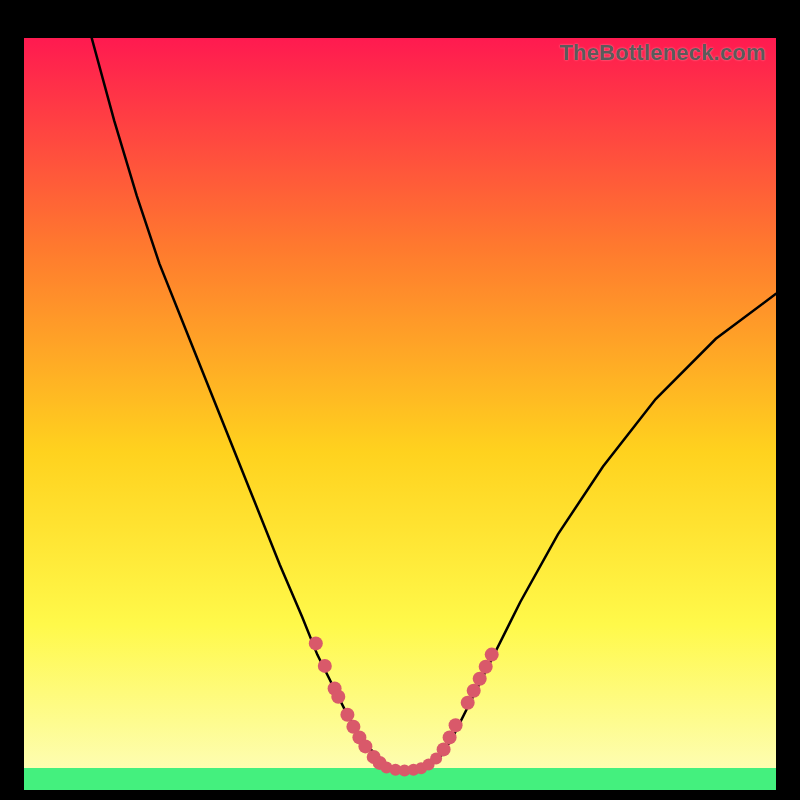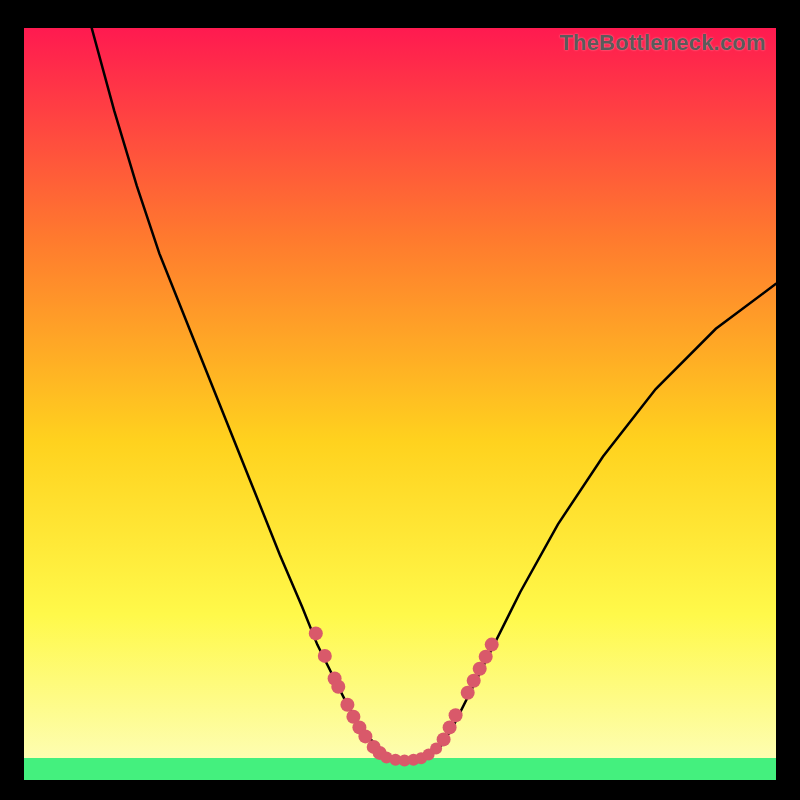--- a/index.html
+++ b/index.html
@@ -6,21 +6,21 @@
     margin: 0;
     padding: 0;
     width: 800px;
     height: 800px;
     overflow: hidden;
     background: #000;
     font-family: Arial, Helvetica, sans-serif;
   }
   .frame {
     position: absolute;
-    left: 0; top: 4px;
+    left: 0; top: 14px;
     width: 800px; height: 616px;
     background: #000;
   }
   .plot {
     position: absolute;
     left: 24px;
     top: 24px;
     width: 752px;
     height: 752px;
     overflow: hidden;

